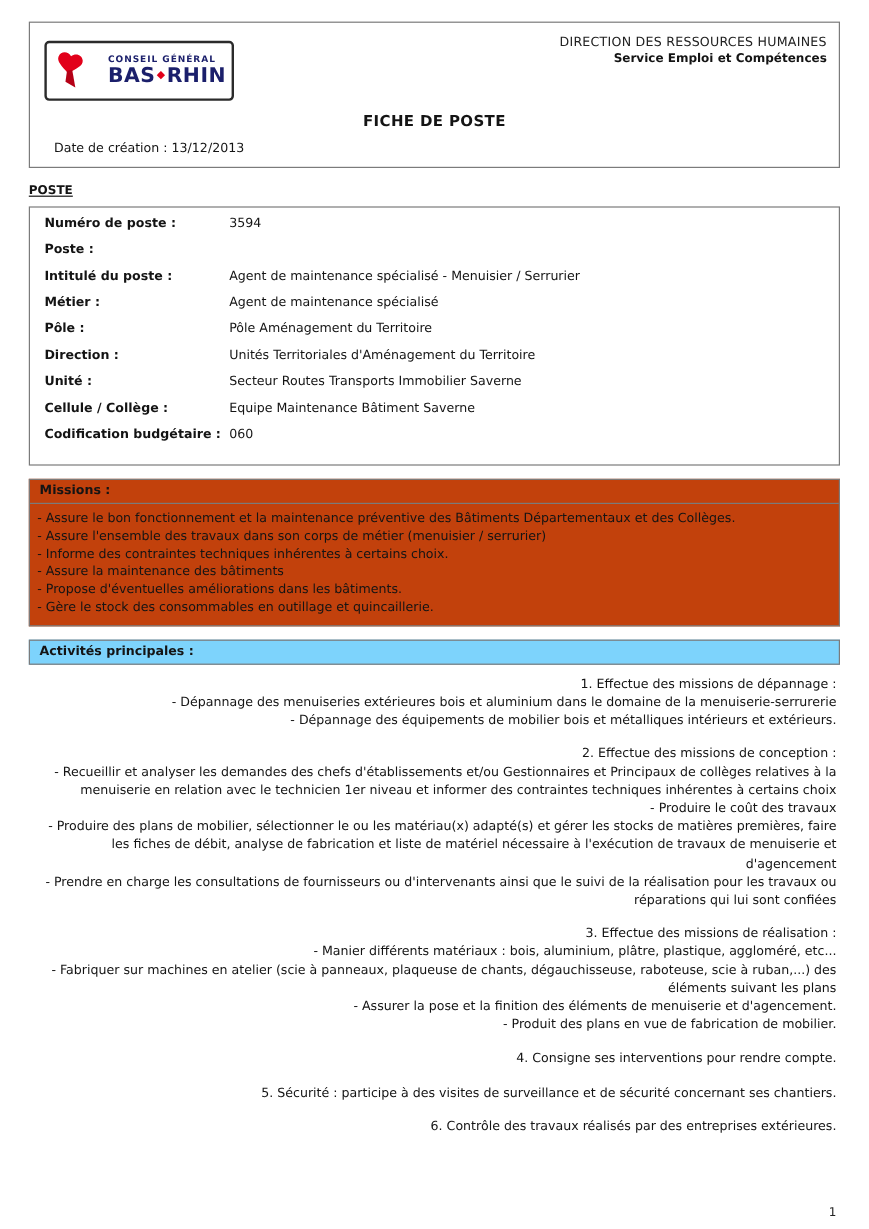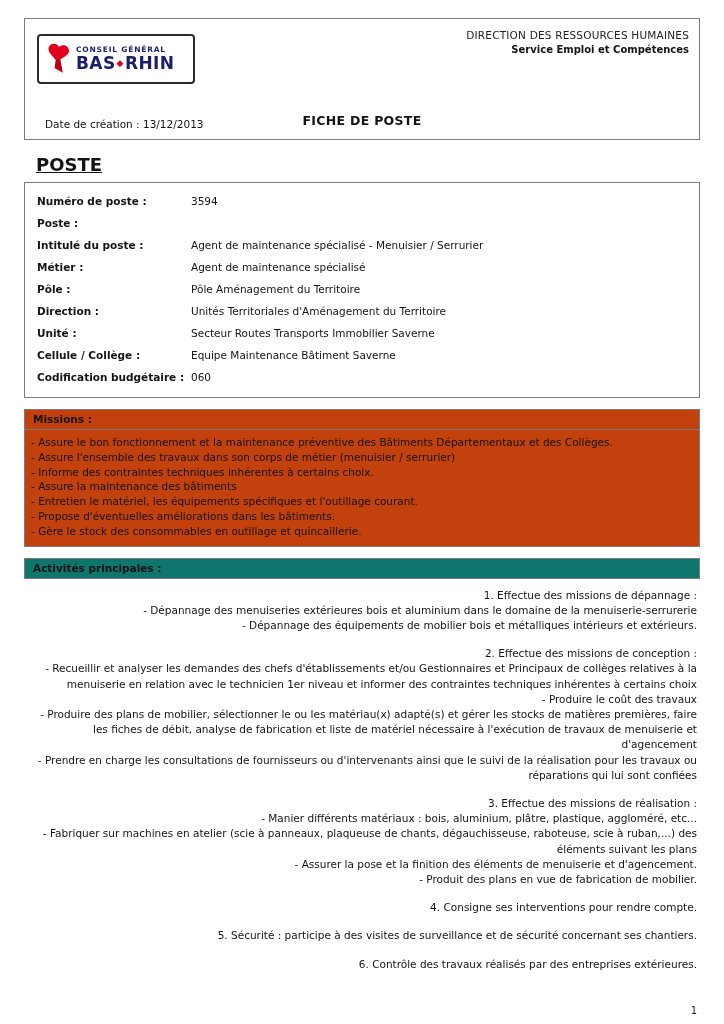--- a/index.html
+++ b/index.html
@@ -12,45 +12,45 @@
   .page { position: relative; width: 724px; height: 1024px; padding: 18px 24px 0; overflow: hidden; background:#fff; }
 
   
   .header-box { position: relative; border: 1px solid #7b7b7b; height: 122px; background:#fff; }
   .logo-box {
     position: absolute; left: 12px; top: 15px; width: 158px; height: 50px;
     border: 2px solid #2b2b2b; border-radius: 4px;
     display: flex; align-items: center; gap: 5px; padding: 3px 6px; background: #fff;
   }
   .logo-mark { width: 26px; height: 38px; flex: 0 0 auto; }
-  .logo-text { display: flex; flex-direction: column; line-height: 1.1; }
+  .logo-text { display: flex; flex-direction: column; line-height: 1.1; margin-left: 14px; }
   .logo-line1 { font-size: 7.5px; font-weight: bold; color: #1b1f6b; letter-spacing: 0.8px; white-space: nowrap; }
   .logo-line2 { font-size: 17px; font-weight: bold; color: #1b1f6b; letter-spacing: 0.4px; white-space: nowrap; }
   .logo-sep { color: #e2001a; font-size: 9px; vertical-align: 3px; padding: 0 1px; }
   .header-right { position: absolute; top: 10px; right: 10px; text-align: right; }
   .hr-line1 { font-size: 10.5px; color: #222; letter-spacing: 0.2px; }
   .hr-line2 { font-size: 10px; font-weight: bold; margin-top: 3px; }
-  .doc-title { position: absolute; left: 0; right: 0; top: 74px; text-align: center; font-weight: bold; font-size: 12.5px; letter-spacing: 0.3px; margin-top: 20px; }
+  .doc-title { position: absolute; left: 0; right: 0; top: 74px; text-align: center; font-weight: bold; font-size: 12.5px; letter-spacing: 0.3px; }
   .creation-date { position: absolute; left: 20px; top: 99px; font-size: 10.5px; }
 
   
-  .poste-title { margin: 14px 12px 7px; font-size: 18px; font-weight: bold; text-decoration: underline; }
+  .poste-title { margin: 14px 0 7px; font-size: 10px; font-weight: bold; text-decoration: underline; }
   .fields-box { border: 1px solid #7b7b7b; padding: 7px 12px 9px; background:#fff; }
-  .field-row { display: flex; height: 22px; align-items: center; }
+  .field-row { display: flex; height: 22px; align-items: flex-start; }
   .field-label { width: 154px; flex: 0 0 auto; font-weight: bold; white-space: nowrap; }
   .field-value { flex: 1; white-space: nowrap; }
 
   
   .section { margin-top: 11px; border: 1px solid #7b7b7b; background:#c2410c; }
   .section-header { font-weight: bold; padding: 3px 8px 4px; border-bottom: 1px solid #7b7b7b; }
   .section-content { padding: 5px 6px 7px; }
   .mission-line { line-height: 14.8px; }
 
   
-  .activites-header { margin-top: 11px; border: 1px solid #7b7b7b; font-weight: bold; padding: 3px 8px 4px; background:#0f766e; }
+  .activites-header { margin-top: 11px; border: 1px solid #7b7b7b; font-weight: bold; padding: 3px 8px 4px; background:#7dd3fc; }
   .activites-content { padding: 9px 3px 0; }
   .act-block { margin-bottom: 13px; }
   .act-line { line-height: 15.2px; text-align: right; }
 
   .page-number { position: absolute; right: 27px; bottom: 8px; font-size: 10px; color: #222; }
 </style>
 </head>
 <body>
 
 <div class="page">
@@ -114,21 +114,20 @@
     </div>
   </div>
 
   <div class="section">
     <div class="section-header">Missions :</div>
     <div class="section-content">
       <div class="mission-line">- Assure le bon fonctionnement et la maintenance préventive des Bâtiments Départementaux et des Collèges.</div>
       <div class="mission-line">- Assure l'ensemble des travaux dans son corps de métier (menuisier / serrurier)</div>
       <div class="mission-line">- Informe des contraintes techniques inhérentes à certains choix.</div>
       <div class="mission-line">- Assure la maintenance des bâtiments</div>
-      <div class="mission-line">- Entretien le matériel, les équipements spécifiques et l'outillage courant.</div>
       <div class="mission-line">- Propose d'éventuelles améliorations dans les bâtiments.</div>
       <div class="mission-line">- Gère le stock des consommables en outillage et quincaillerie.</div>
     </div>
   </div>
 
   <div class="activites-header">Activités principales :</div>
   <div class="activites-content">
 
     <div class="act-block">
       <div class="act-line">1. Effectue des missions de dépannage :</div>

